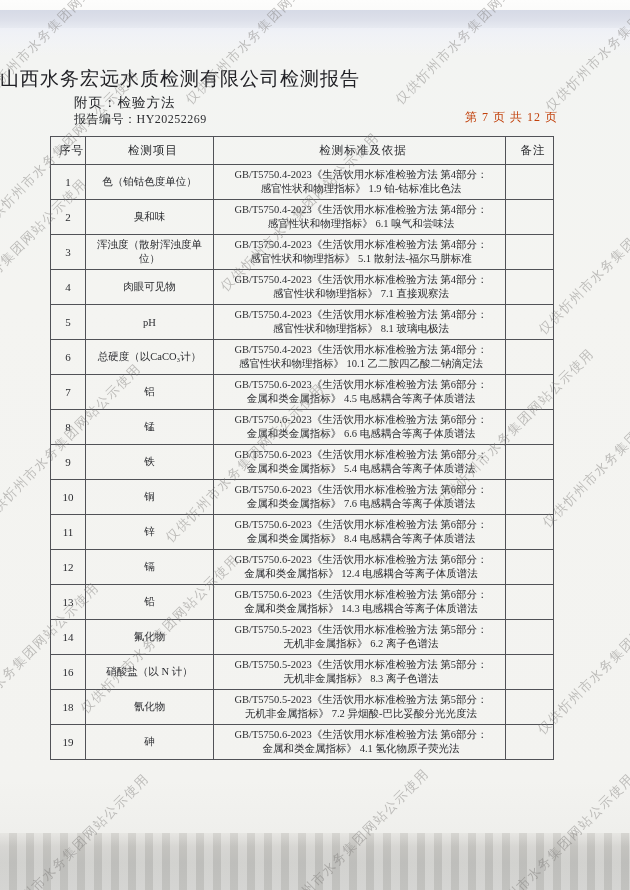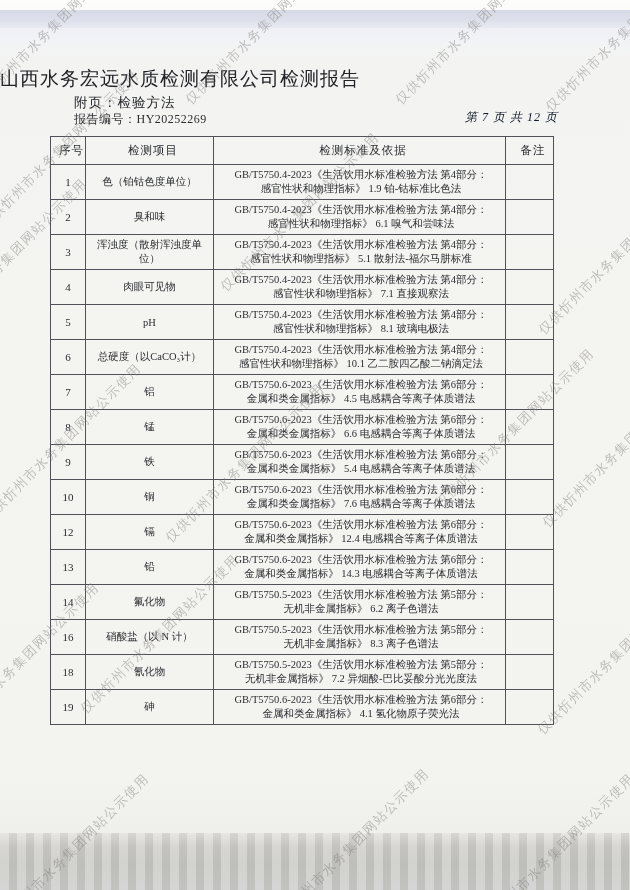--- a/index.html
+++ b/index.html
@@ -21,21 +21,21 @@
   .wm{position:absolute;white-space:nowrap;
     transform:translate(-50%,-50%) rotate(-45deg);
     font-family:"Liberation Sans","DejaVu Sans",sans-serif;
     font-size:13px;letter-spacing:1.5px;color:rgba(125,123,119,0.45);}
   .doc{position:absolute;inset:0;z-index:2;}
   .title{position:absolute;top:66px;left:0;width:100%;text-align:left;
     font-family:"Liberation Sans","DejaVu Sans",sans-serif;
     font-size:19px;font-weight:normal;color:#212126;letter-spacing:1px;}
   .subtitle{position:absolute;top:94px;left:74px;font-size:13.5px;letter-spacing:1px;color:#27282c;}
   .meta-left{position:absolute;top:111px;left:74px;font-size:12px;letter-spacing:.5px;color:#2b2c30;}
-  .meta-right{position:absolute;top:109px;right:72px;font-size:12px;letter-spacing:1px;color:#0f172a;font-style:italic;}
+  .meta-right{position:absolute;top:109px;right:72px;font-size:12px;letter-spacing:1px;color:#c2410c;}
   table.methods{position:absolute;left:50px;top:136px;width:503px;
     border-collapse:collapse;table-layout:fixed;}
   .methods th,.methods td{border:1px solid #515257;overflow:hidden;}
   .methods th{height:25px;font-weight:normal;font-size:11.5px;letter-spacing:1px;color:#2b2c30;padding-left:8px;}
   .methods td{height:32px;font-size:11px;text-align:center;vertical-align:middle;padding:0 1px;color:#2b2c30;}
   .methods td.c-item{font-size:10.5px;letter-spacing:0;}
   .methods td.c-std{text-align:left;font-size:10.5px;line-height:14px;padding:1px 2px 1px 5px;letter-spacing:0;}
   .methods td.c-std div{white-space:nowrap;text-align:center;}
 </style>
 </head>
@@ -147,20 +147,29 @@
             <div>金属和类金属指标》  5.4 电感耦合等离子体质谱法</div>
           </td>
           <td class="c-remark"></td>
         </tr>
         <tr>
           <td class="c-no">10</td>
           <td class="c-item">铜</td>
           <td class="c-std">
             <div>GB/T5750.6-2023《生活饮用水标准检验方法 第6部分：</div>
             <div>金属和类金属指标》 7.6 电感耦合等离子体质谱法</div>
+          </td>
+          <td class="c-remark"></td>
+        </tr>
+        <tr>
+          <td class="c-no">11</td>
+          <td class="c-item">锌</td>
+          <td class="c-std">
+            <div>GB/T5750.6-2023《生活饮用水标准检验方法 第6部分：</div>
+            <div>金属和类金属指标》  8.4 电感耦合等离子体质谱法</div>
           </td>
           <td class="c-remark"></td>
         </tr>
         <tr>
           <td class="c-no">12</td>
           <td class="c-item">镉</td>
           <td class="c-std">
             <div>GB/T5750.6-2023《生活饮用水标准检验方法 第6部分：</div>
             <div>金属和类金属指标》 12.4 电感耦合等离子体质谱法</div>
           </td>

